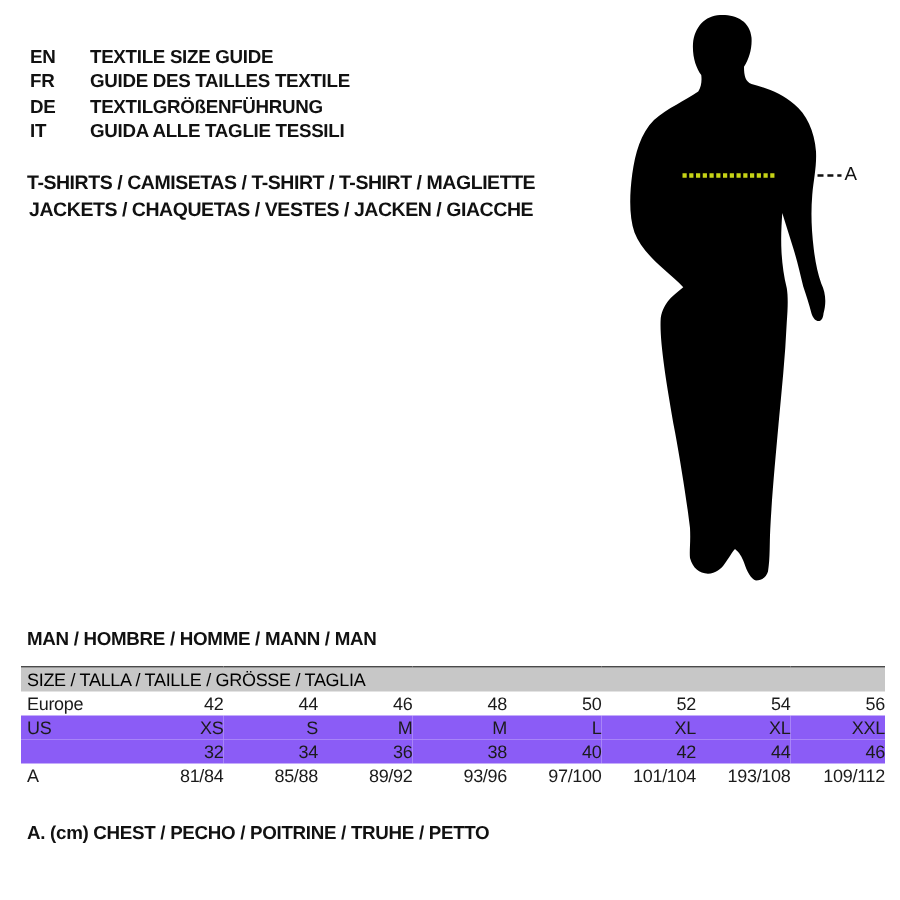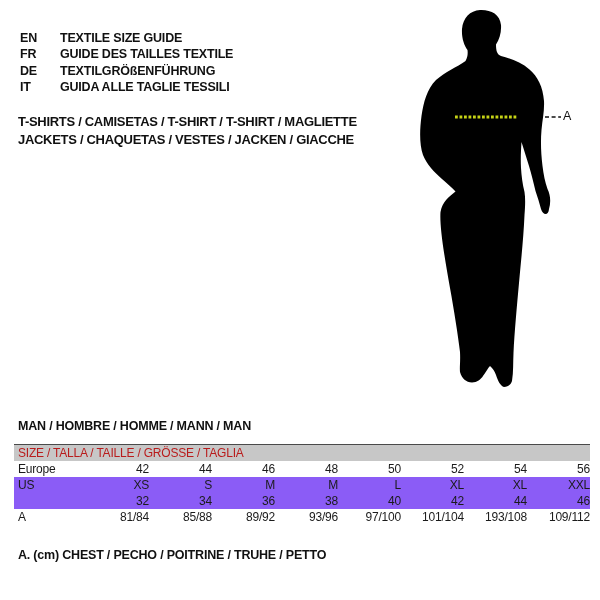--- a/index.html
+++ b/index.html
@@ -9,39 +9,39 @@
   }
   .canvas{position:absolute;inset:0;}
 
   
   .lang-list{position:absolute;left:20px;top:30px;}
   .lang-row{line-height:16.4px;font-size:12.5px;font-weight:bold;letter-spacing:-0.2px;white-space:nowrap;}
   .lang-code{display:inline-block;width:40px;}
 
   
   .categories{position:absolute;left:18px;top:113px;}
-  .categories div{font-size:13px;font-weight:bold;line-height:18.2px;letter-spacing:-0.3px;white-space:nowrap;}
+  .categories div{font-size:13px;font-weight:bold;line-height:18.2px;letter-spacing:-0.3px;white-space:nowrap;text-align:center;}
 
   
   .figure{position:absolute;left:380px;top:0;width:220px;height:400px;}
   .figure svg{position:absolute;left:0;top:0;}
   .measure-label{position:absolute;left:183px;top:109px;font-size:12.5px;letter-spacing:-0.2px;}
 
   
   .section-title{position:absolute;left:18px;top:419px;font-size:12.5px;font-weight:bold;letter-spacing:-0.2px;white-space:nowrap;}
 
   
   table.size-table{
     position:absolute;left:14px;top:444px;width:576px;
     border-collapse:collapse;table-layout:fixed;
     border-top:1.5px solid #4a4a4a;
     font-size:12px;letter-spacing:-0.2px;
   }
   .size-table td{height:16px;padding:0;text-align:right;vertical-align:middle;color:#1b1b1b;}
-  .size-table td.head{background:#c7c7c7;text-align:left;padding-left:4px;color:#b91c1c;}
+  .size-table td.head{background:#c7c7c7;text-align:left;padding-left:4px;color:#000000;}
   .size-table td.lbl{text-align:left;padding-left:4px;}
   .size-table tr.shade td{background:#8b5cf6;}
 
   
   .footnote{position:absolute;left:18px;top:548px;font-size:12.5px;font-weight:bold;letter-spacing:-0.2px;white-space:nowrap;}
 </style>
 </head>
 <body>
 
 <div class="canvas">

